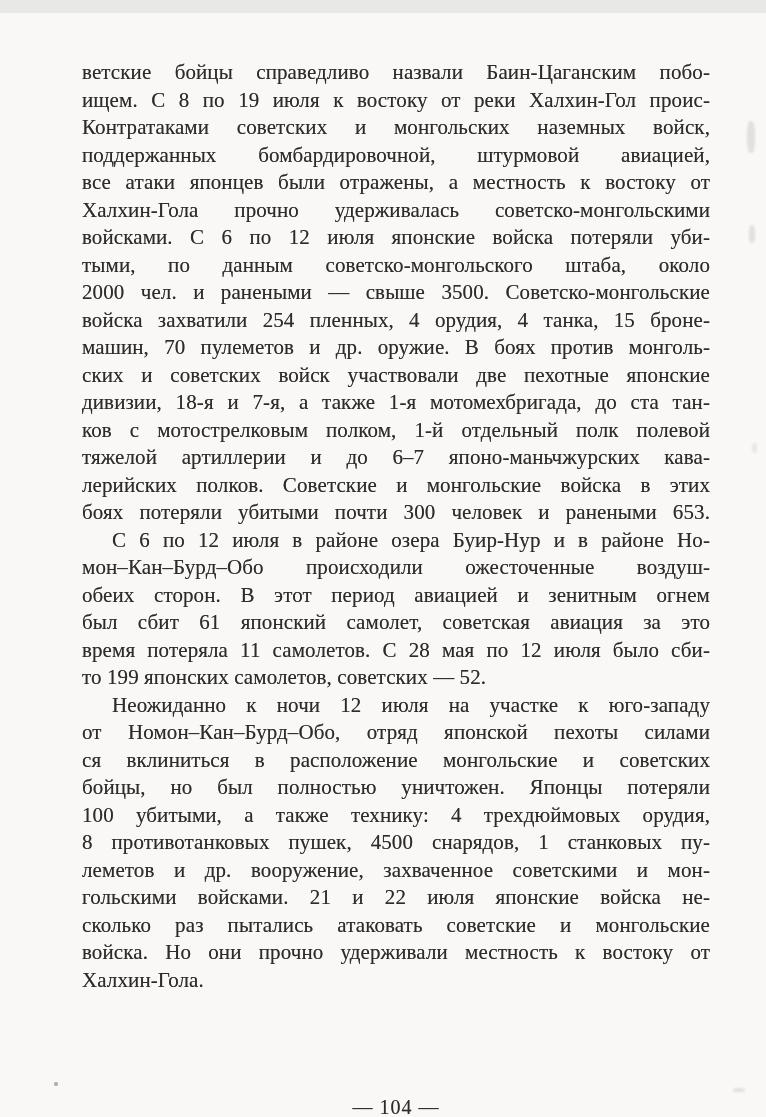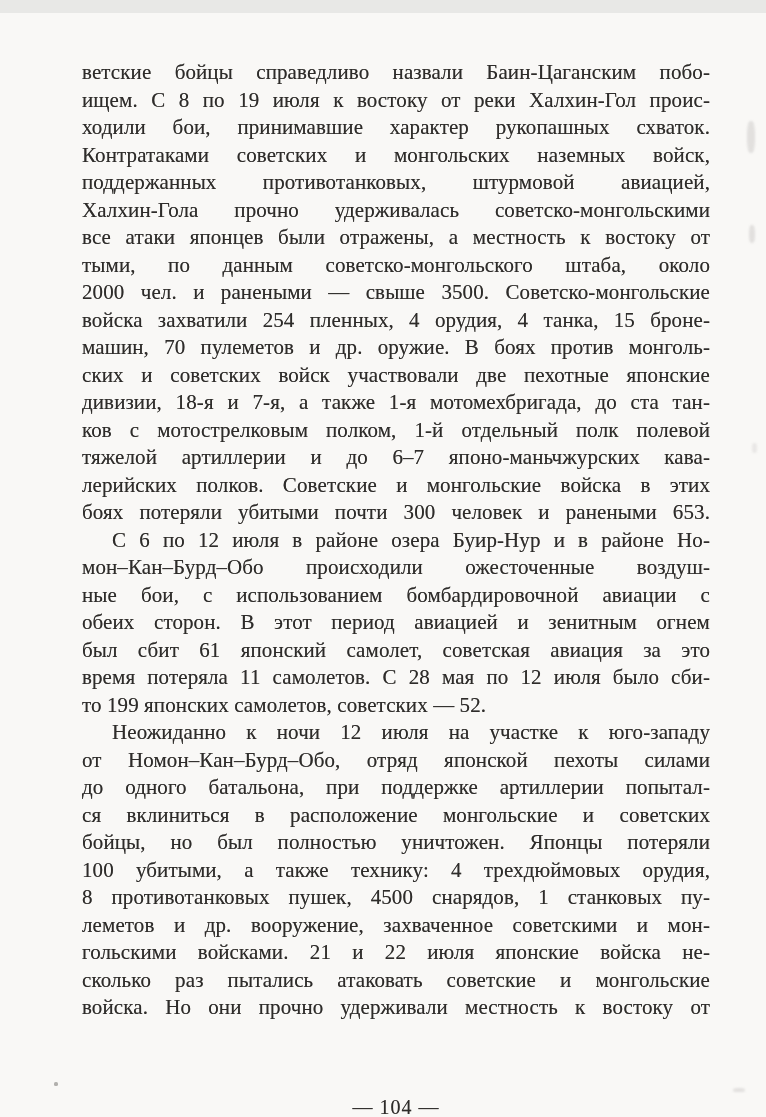--- a/index.html
+++ b/index.html
@@ -64,57 +64,56 @@
   .smudge.s5 { left: 752px; top: 430px; width: 5px; height: 10px; background: rgba(120,118,115,0.12); }
 </style>
 </head>
 <body>
 
 <div class="page">
   <div class="text-block" id="text-block">
       <div class="para">
         <div class="line">ветские бойцы справедливо назвали Баин-Цаганским побо-</div>
         <div class="line">ищем. С 8 по 19 июля к востоку от реки Халхин-Гол проис-</div>
-        <div class="line">ходили бои, принимавшие характер рукопашных схваток.</div>
         <div class="line">Контратаками советских и монгольских наземных войск,</div>
-        <div class="line">поддержанных противотанковых, штурмовой авиацией,</div>
+        <div class="line">поддержанных бомбардировочной, штурмовой авиацией,</div>
+        <div class="line">все атаки японцев были отражены, а местность к востоку от</div>
         <div class="line">Халхин-Гола прочно удерживалась советско-монгольскими</div>
-        <div class="line">все атаки японцев были отражены, а местность к востоку от</div>
+        <div class="line">войсками. С 6 по 12 июля японские войска потеряли уби-</div>
         <div class="line">тыми, по данным советско-монгольского штаба, около</div>
         <div class="line">2000 чел. и ранеными — свыше 3500. Советско-монгольские</div>
         <div class="line">войска захватили 254 пленных, 4 орудия, 4 танка, 15 броне-</div>
         <div class="line">машин, 70 пулеметов и др. оружие. В боях против монголь-</div>
         <div class="line">ских и советских войск участвовали две пехотные японские</div>
         <div class="line">дивизии, 18-я и 7-я, а также 1-я мотомехбригада, до ста тан-</div>
         <div class="line">ков с мотострелковым полком, 1-й отдельный полк полевой</div>
         <div class="line">тяжелой артиллерии и до 6–7 японо-маньчжурских кава-</div>
         <div class="line">лерийских полков. Советские и монгольские войска в этих</div>
         <div class="line">боях потеряли убитыми почти 300 человек и ранеными 653.</div>
       </div>
       <div class="para">
         <div class="line indent">С 6 по 12 июля в районе озера Буир-Нур и в районе Но-</div>
         <div class="line">мон–Кан–Бурд–Обо происходили ожесточенные воздуш-</div>
-        <div class="line">ные бои, с использованием бомбардировочной авиации с</div>
         <div class="line">обеих сторон. В этот период авиацией и зенитным огнем</div>
         <div class="line">был сбит 61 японский самолет, советская авиация за это</div>
         <div class="line">время потеряла 11 самолетов. С 28 мая по 12 июля было сби-</div>
         <div class="line plain-last">то 199 японских самолетов, советских — 52.</div>
       </div>
       <div class="para">
         <div class="line indent">Неожиданно к ночи 12 июля на участке к юго-западу</div>
         <div class="line">от Номон–Кан–Бурд–Обо, отряд японской пехоты силами</div>
-        <div class="line">до одного батальона, при поддержке артиллерии попытал-</div>
         <div class="line">ся вклиниться в расположение монгольские и советских</div>
         <div class="line">бойцы, но был полностью уничтожен. Японцы потеряли</div>
         <div class="line">100 убитыми, а также технику: 4 трехдюймовых орудия,</div>
         <div class="line">8 противотанковых пушек, 4500 снарядов, 1 станковых пу-</div>
         <div class="line">леметов и др. вооружение, захваченное советскими и мон-</div>
         <div class="line">гольскими войсками. 21 и 22 июля японские войска не-</div>
         <div class="line">сколько раз пытались атаковать советские и монгольские</div>
         <div class="line">войска. Но они прочно удерживали местность к востоку от</div>
+        <div class="line plain-last">Халхин-Гола.</div>
       </div>
     </div>
   <div class="page-number">— 104 —</div>
   <div class="smudge s1"></div>
   <div class="smudge s2"></div>
   <div class="smudge s3"></div>
   <div class="smudge s4"></div>
   <div class="smudge s5"></div>
 </div>
 

